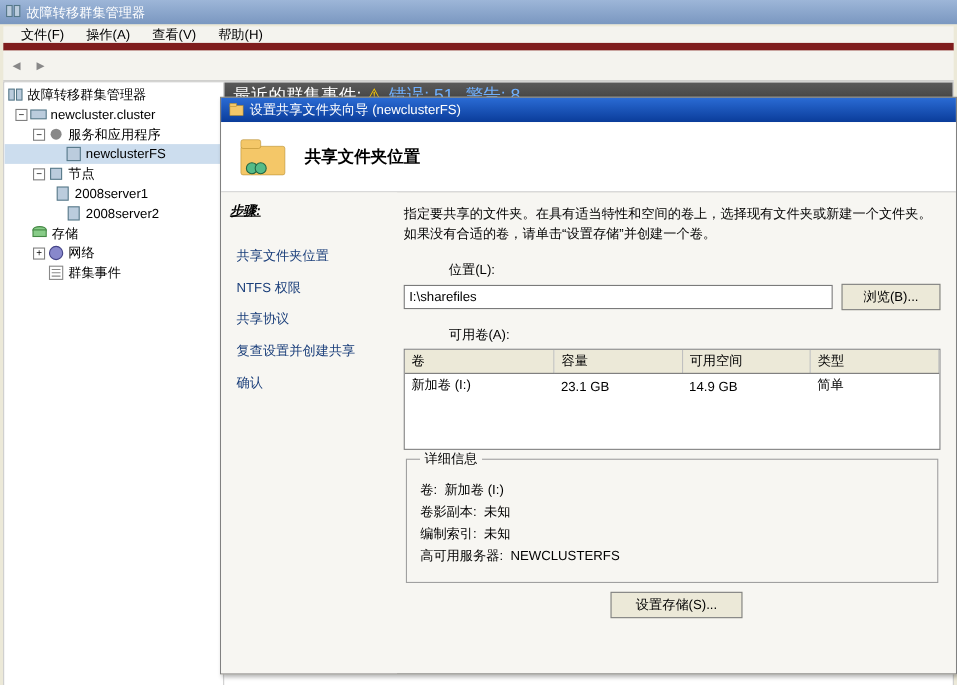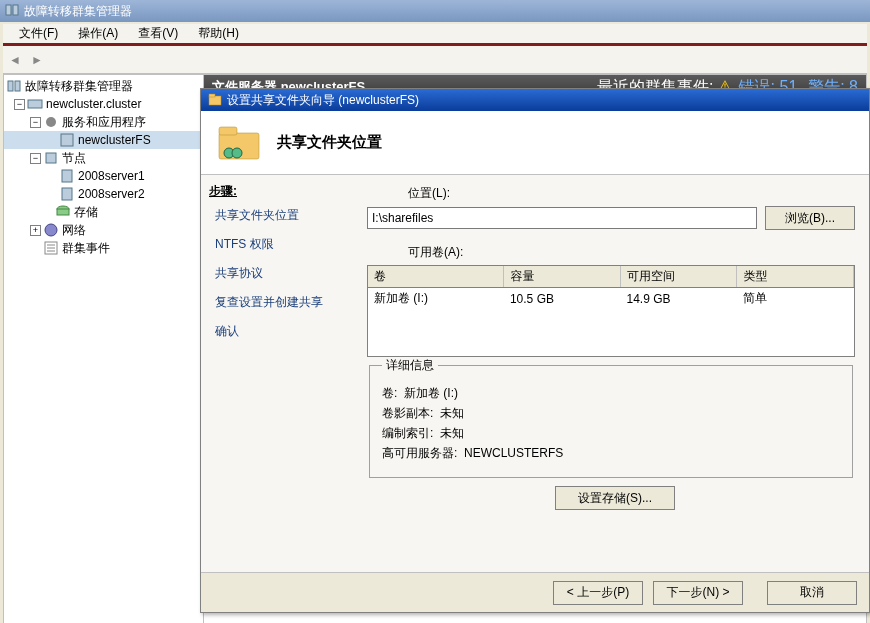--- a/index.html
+++ b/index.html
@@ -24,21 +24,21 @@
     align-items: center;
     padding: 0 4px;
     font-size: 12px;
   }
   .app-titlebar .icon { margin-right: 4px; }
 
   
   .menubar {
     height: 22px;
     background: #f4f3ee;
-    border-bottom: 3px solid #7f1d1d;
+    border-bottom: 7px solid #7f1d1d;
     display: flex;
     align-items: center;
     padding: 0 6px;
     margin: 2px 3px 0 3px;
   }
   .menu-item {
     padding: 2px 10px;
     cursor: default;
   }
 
@@ -177,21 +177,22 @@
     background: #f7f6f2;
   }
   .steps-pane {
     width: 160px;
     padding: 8px 0 8px 8px;
     background: #f7f6f2;
   }
   .steps-pane .steps-title {
     font-weight: bold;
     text-decoration: underline;
-    margin-bottom: 1px;
+    margin-bottom: 18px;
+    font-style: italic;
   }
   .steps-pane .step {
     padding: 6px 6px;
     color: #1a3e7a;
   }
 
   .content-pane {
     flex: 1;
     padding: 10px 14px 4px 6px;
   }
@@ -349,39 +350,39 @@
     </div>
     <div class="tree-row" style="padding-left:26px">
       <span class="tree-toggle">−</span>
       <span class="tree-icon">
           <svg width="16" height="16">
             <rect x="3" y="3" width="10" height="10" class="svg-server"></rect>
           </svg>
         </span>
       <span>节点</span>
     </div>
+    <div class="tree-row" style="padding-left:32px">
+      <span class="tree-spacer-toggle"></span>
+      <span class="tree-icon">
+          <svg width="16" height="16">
+            <rect x="3" y="2" width="10" height="12" class="svg-server"></rect>
+          </svg>
+        </span>
+      <span>2008server1</span>
+    </div>
     <div class="tree-row" style="padding-left:42px">
       <span class="tree-spacer-toggle"></span>
       <span class="tree-icon">
           <svg width="16" height="16">
             <rect x="3" y="2" width="10" height="12" class="svg-server"></rect>
           </svg>
         </span>
-      <span>2008server1</span>
-    </div>
-    <div class="tree-row" style="padding-left:42px">
-      <span class="tree-spacer-toggle"></span>
-      <span class="tree-icon">
-          <svg width="16" height="16">
-            <rect x="3" y="2" width="10" height="12" class="svg-server"></rect>
-          </svg>
-        </span>
       <span>2008server2</span>
     </div>
-    <div class="tree-row" style="padding-left:38px">
+    <div class="tree-row" style="padding-left:11px">
       <span class="tree-spacer-toggle"></span>
       <span class="tree-icon">
           <svg width="16" height="16">
             <ellipse cx="8" cy="5" rx="6" ry="3" class="svg-disk"></ellipse>
             <rect x="2" y="5" width="12" height="6" class="svg-disk"></rect>
           </svg>
         </span>
       <span>存储</span>
     </div>
     <div class="tree-row" style="padding-left:26px">
@@ -402,24 +403,20 @@
             <line x1="4" y1="8" x2="12" y2="8" stroke="#888"></line>
             <line x1="4" y1="11" x2="12" y2="11" stroke="#888"></line>
           </svg>
         </span>
       <span>群集事件</span>
     </div>
   </div>
 
   <div class="right-panel">
     <div class="right-header">
-      <div>
-        <span>文件服务器</span>
-        <span>newclusterFS</span>
-      </div>
       <div class="events">
         <span>最近的群集事件:</span>
         <span class="warn">⚠</span>
         <a>错误: 51,</a>
         <a>警告: 8</a>
       </div>
     </div>
   </div>
 </div>
 
@@ -450,20 +447,21 @@
     <div class="steps-pane">
       <div class="steps-title">步骤:</div>
       <div class="step">共享文件夹位置</div>
       <div class="step">NTFS 权限</div>
       <div class="step">共享协议</div>
       <div class="step">复查设置并创建共享</div>
       <div class="step">确认</div>
     </div>
 
     <div class="content-pane">
+      <div class="desc">指定要共享的文件夹。在具有适当特性和空间的卷上，选择现有文件夹或新建一个文件夹。如果没有合适的卷，请单击“设置存储”并创建一个卷。</div>
 
       <div class="label">位置(L):</div>
       <div class="loc-row">
         <input type="text" value="I:\sharefiles" style="">
         <button class="win-btn">浏览(B)...</button>
       </div>
 
       <div class="label">可用卷(A):</div>
       <div class="vol-table">
         <table>
@@ -471,21 +469,21 @@
             <tr>
               <th style="width:28%">卷</th>
               <th style="width:24%">容量</th>
               <th style="width:24%">可用空间</th>
               <th>类型</th>
             </tr>
           </thead>
           <tbody>
             <tr>
               <td>新加卷 (I:)</td>
-              <td>10.5 GB</td>
+              <td>23.1 GB</td>
               <td>14.9 GB</td>
               <td>简单</td>
             </tr>
           </tbody>
         </table>
       </div>
 
       <fieldset class="details">
         <legend>详细信息</legend>
         <div class="row">
@@ -505,18 +503,13 @@
           <span>NEWCLUSTERFS</span>
         </div>
       </fieldset>
 
       <div class="storage-btn-row">
         <button class="win-btn" style="min-width:120px">设置存储(S)...</button>
       </div>
     </div>
   </div>
 
-  <div class="wizard-footer">
-    <button class="win-btn">&lt; 上一步(P)</button>
-    <button class="win-btn">下一步(N) &gt;</button>
-    <button class="win-btn" style="margin-left:18px">取消</button>
-  </div>
 </div>
 
 </body></html>

